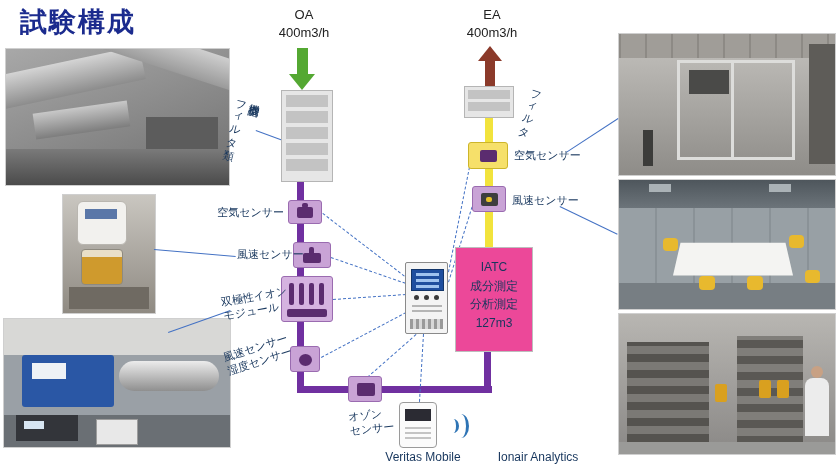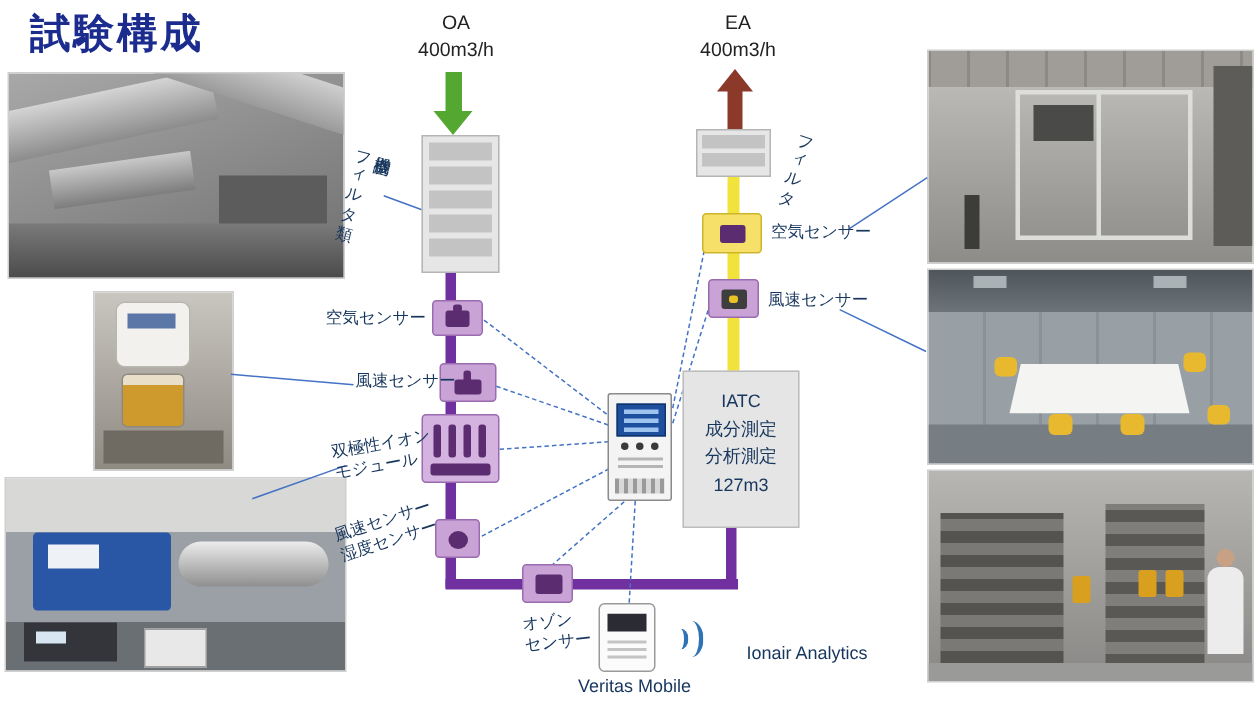--- a/index.html
+++ b/index.html
@@ -17,21 +17,21 @@
   .yellow-line{position:absolute;background:#f2e33c;}
   .dash{position:absolute;height:0;border-top:1.6px dashed #4472c4;transform-origin:0 0;}
   .callout{position:absolute;height:0;border-top:1.3px solid #4472c4;transform-origin:0 0;}
   .pbox{position:absolute;background:#c9a3d6;border:1px solid #9a6bb0;border-radius:3px;box-sizing:border-box;}
   .glyph{position:absolute;background:#5b2c6f;border-radius:2px;}
   .filterbox{position:absolute;background:#e6e6e6;border:1px solid #b5b5b5;box-sizing:border-box;}
   .filterbox .row{height:12px;background:#c3c3c3;margin:4px;}
   .filterbox .row2{height:9px;background:#c3c3c3;margin:3px;}
   .tri-down{position:absolute;width:0;height:0;border-left:13px solid transparent;border-right:13px solid transparent;border-top:16px solid #54a832;}
   .tri-up{position:absolute;width:0;height:0;border-left:12px solid transparent;border-right:12px solid transparent;border-bottom:15px solid #8b3a2a;}
-  #iatc{position:absolute;left:455px;top:247px;width:78px;height:105px;background:#e5e5e5;border:1px solid #bdbdbd;
+  #iatc{position:absolute;left:455px;top:247px;width:78px;height:105px;background:#ec4899;border:1px solid #bdbdbd;
         box-sizing:border-box;color:#17365d;font-size:12px;line-height:1.55;text-align:center;padding-top:10px;}
   #controller{position:absolute;left:405px;top:262px;width:43px;height:72px;background:#f4f4f4;border:1px solid #8a8a8a;border-radius:2px;box-sizing:border-box;}
   #controller .screen{position:absolute;left:5px;top:6px;width:31px;height:20px;background:#1e4e9e;border:1px solid #123569;}
   #controller .screen i{display:block;height:3px;background:#9fc3ef;margin:3px 4px 0 4px;}
   #controller .btn{position:absolute;width:5px;height:5px;border-radius:50%;background:#3a3a3a;}
   #controller .term{position:absolute;left:4px;bottom:4px;width:33px;height:10px;
        background:repeating-linear-gradient(90deg,#9a9a9a 0 3px,#d8d8d8 3px 6px);}
   #veritas-dev{position:absolute;left:399px;top:402px;width:38px;height:46px;background:#fbfbfb;border:1.5px solid #9a9a9a;border-radius:4px;box-sizing:border-box;}
   #veritas-dev .vscreen{position:absolute;left:5px;top:6px;width:26px;height:12px;background:#2b2b33;}
   #veritas-dev .vline{position:absolute;left:5px;width:26px;height:2px;background:#c4c4c4;}
@@ -228,15 +228,15 @@
     <div class="vline" style="top:24px;"></div>
     <div class="vline" style="top:29px;"></div>
     <div class="vline" style="top:34px;"></div>
   </div>
 
   <div class="wave" style="left:448px;top:419px;width:8px;height:14px;"></div>
   <div class="wave" style="left:453px;top:414px;width:13px;height:24px;"></div>
 
 
   <div class="footerlbl" style="left:376px;top:450px;width:94px;">Veritas Mobile</div>
-  <div class="footerlbl" style="left:486px;top:428px;width:104px;">Ionair Analytics</div>
+  <div class="footerlbl" style="left:486px;top:450px;width:104px;">Ionair Analytics</div>
 
 </div>
 
 </body></html>

